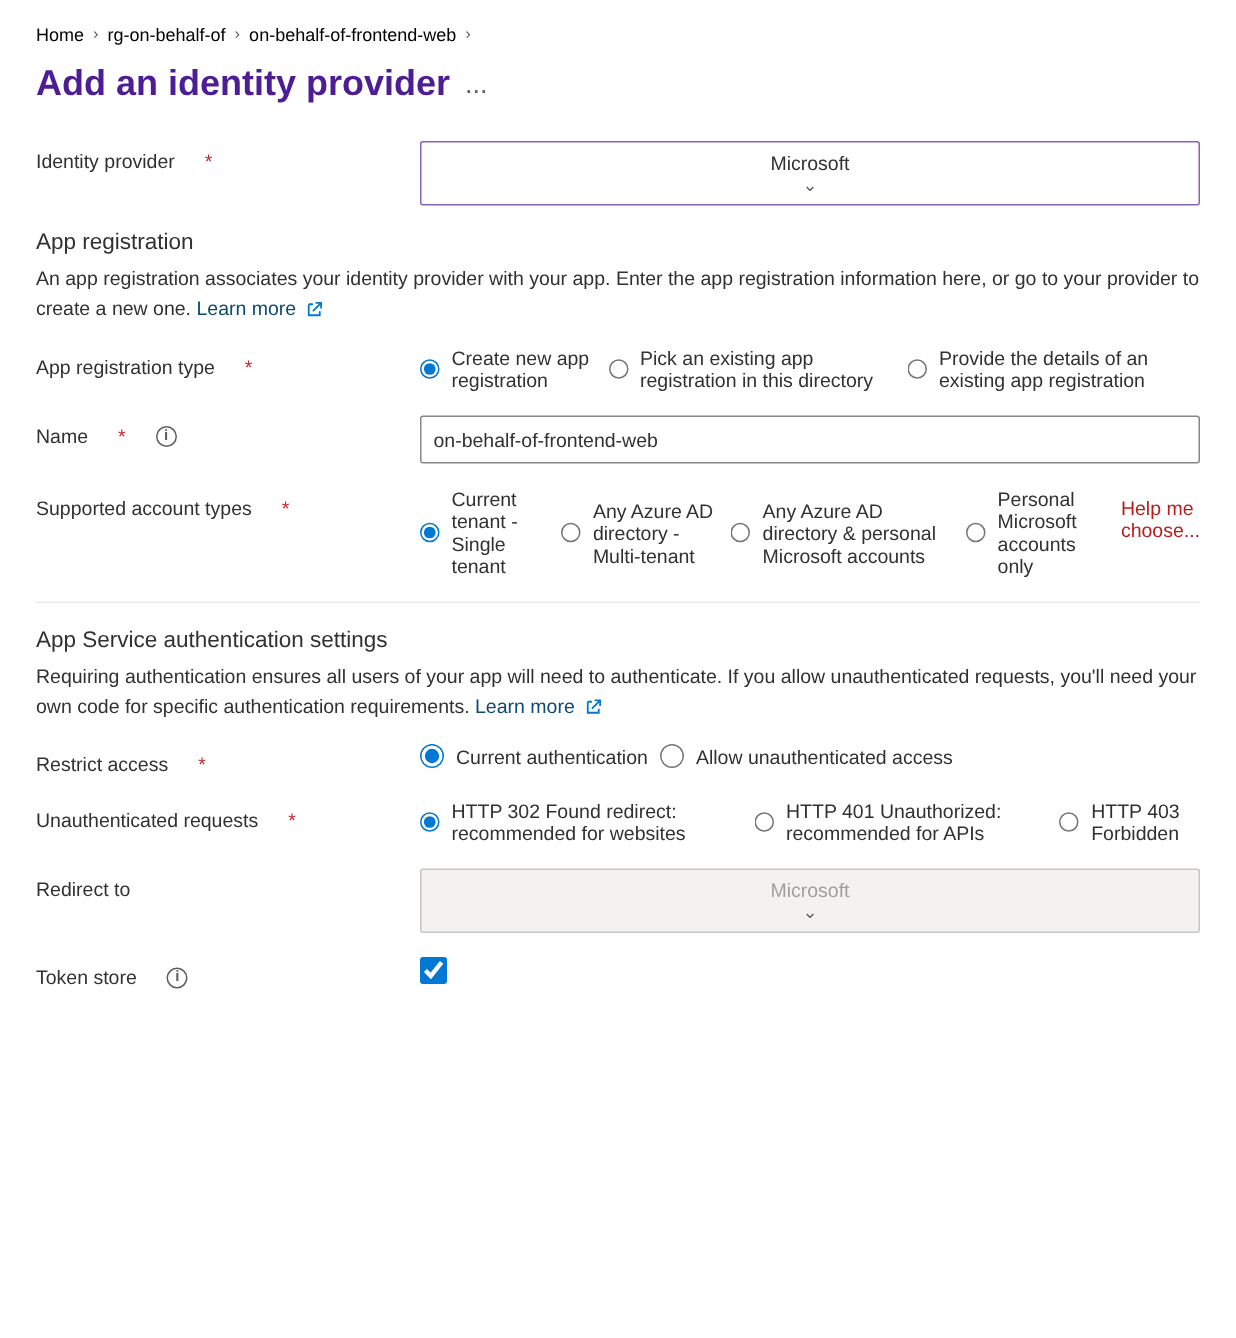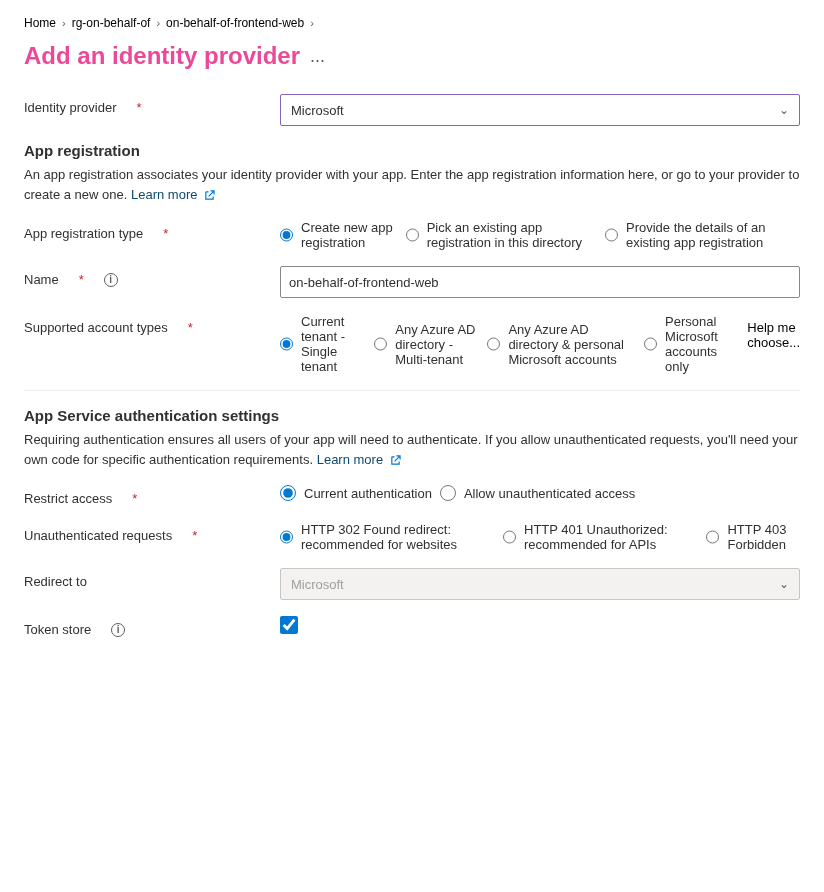--- a/index.html
+++ b/index.html
@@ -28,21 +28,21 @@
     
     .page-title {
       display: flex;
       align-items: center;
       gap: 10px;
       margin-bottom: 24px;
     }
     .page-title h1 {
       font-size: 24px;
       font-weight: 600;
-      color: #ec4899;
+      color: #4c1d95;
     }
     .page-title .ellipsis {
       font-size: 18px;
       color: #605e5c;
       cursor: pointer;
     }
 
     
     .form-row {
       display: flex;
@@ -63,21 +63,21 @@
     .form-label .required {
       color: #c4262e;
     }
     .form-control {
       flex: 1;
     }
 
     
     .section-heading {
       font-size: 15px;
-      font-weight: 700;
+      font-weight: 400;
       color: #323130;
       margin-bottom: 6px;
       margin-top: 10px;
     }
     .section-desc {
       font-size: 13px;
       color: #323130;
       margin-bottom: 16px;
       line-height: 1.5;
     }
@@ -92,20 +92,21 @@
       display: flex;
       align-items: center;
       justify-content: space-between;
       border: 1.5px solid #8764b8;
       border-radius: 2px;
       padding: 6px 10px;
       background: #fff;
       cursor: pointer;
       width: 100%;
       min-height: 32px;
+      flex-direction: column;
     }
     .select-control.disabled {
       border-color: #c8c6c4;
       background: #f3f2f1;
       color: #a19f9d;
       cursor: default;
     }
     .select-control .chevron {
       font-size: 12px;
       color: #605e5c;
@@ -152,21 +153,21 @@
       border-radius: 50%;
       border: 1.5px solid #605e5c;
       font-size: 10px;
       color: #605e5c;
       cursor: pointer;
       font-weight: bold;
     }
 
     
     .help-link {
-      color: #000000;
+      color: #b91c1c;
       text-decoration: none;
       font-size: 13px;
       cursor: pointer;
       margin-top: 6px;
       display: inline-block;
     }
 
     
     .ext-icon {
       display: inline-block;

